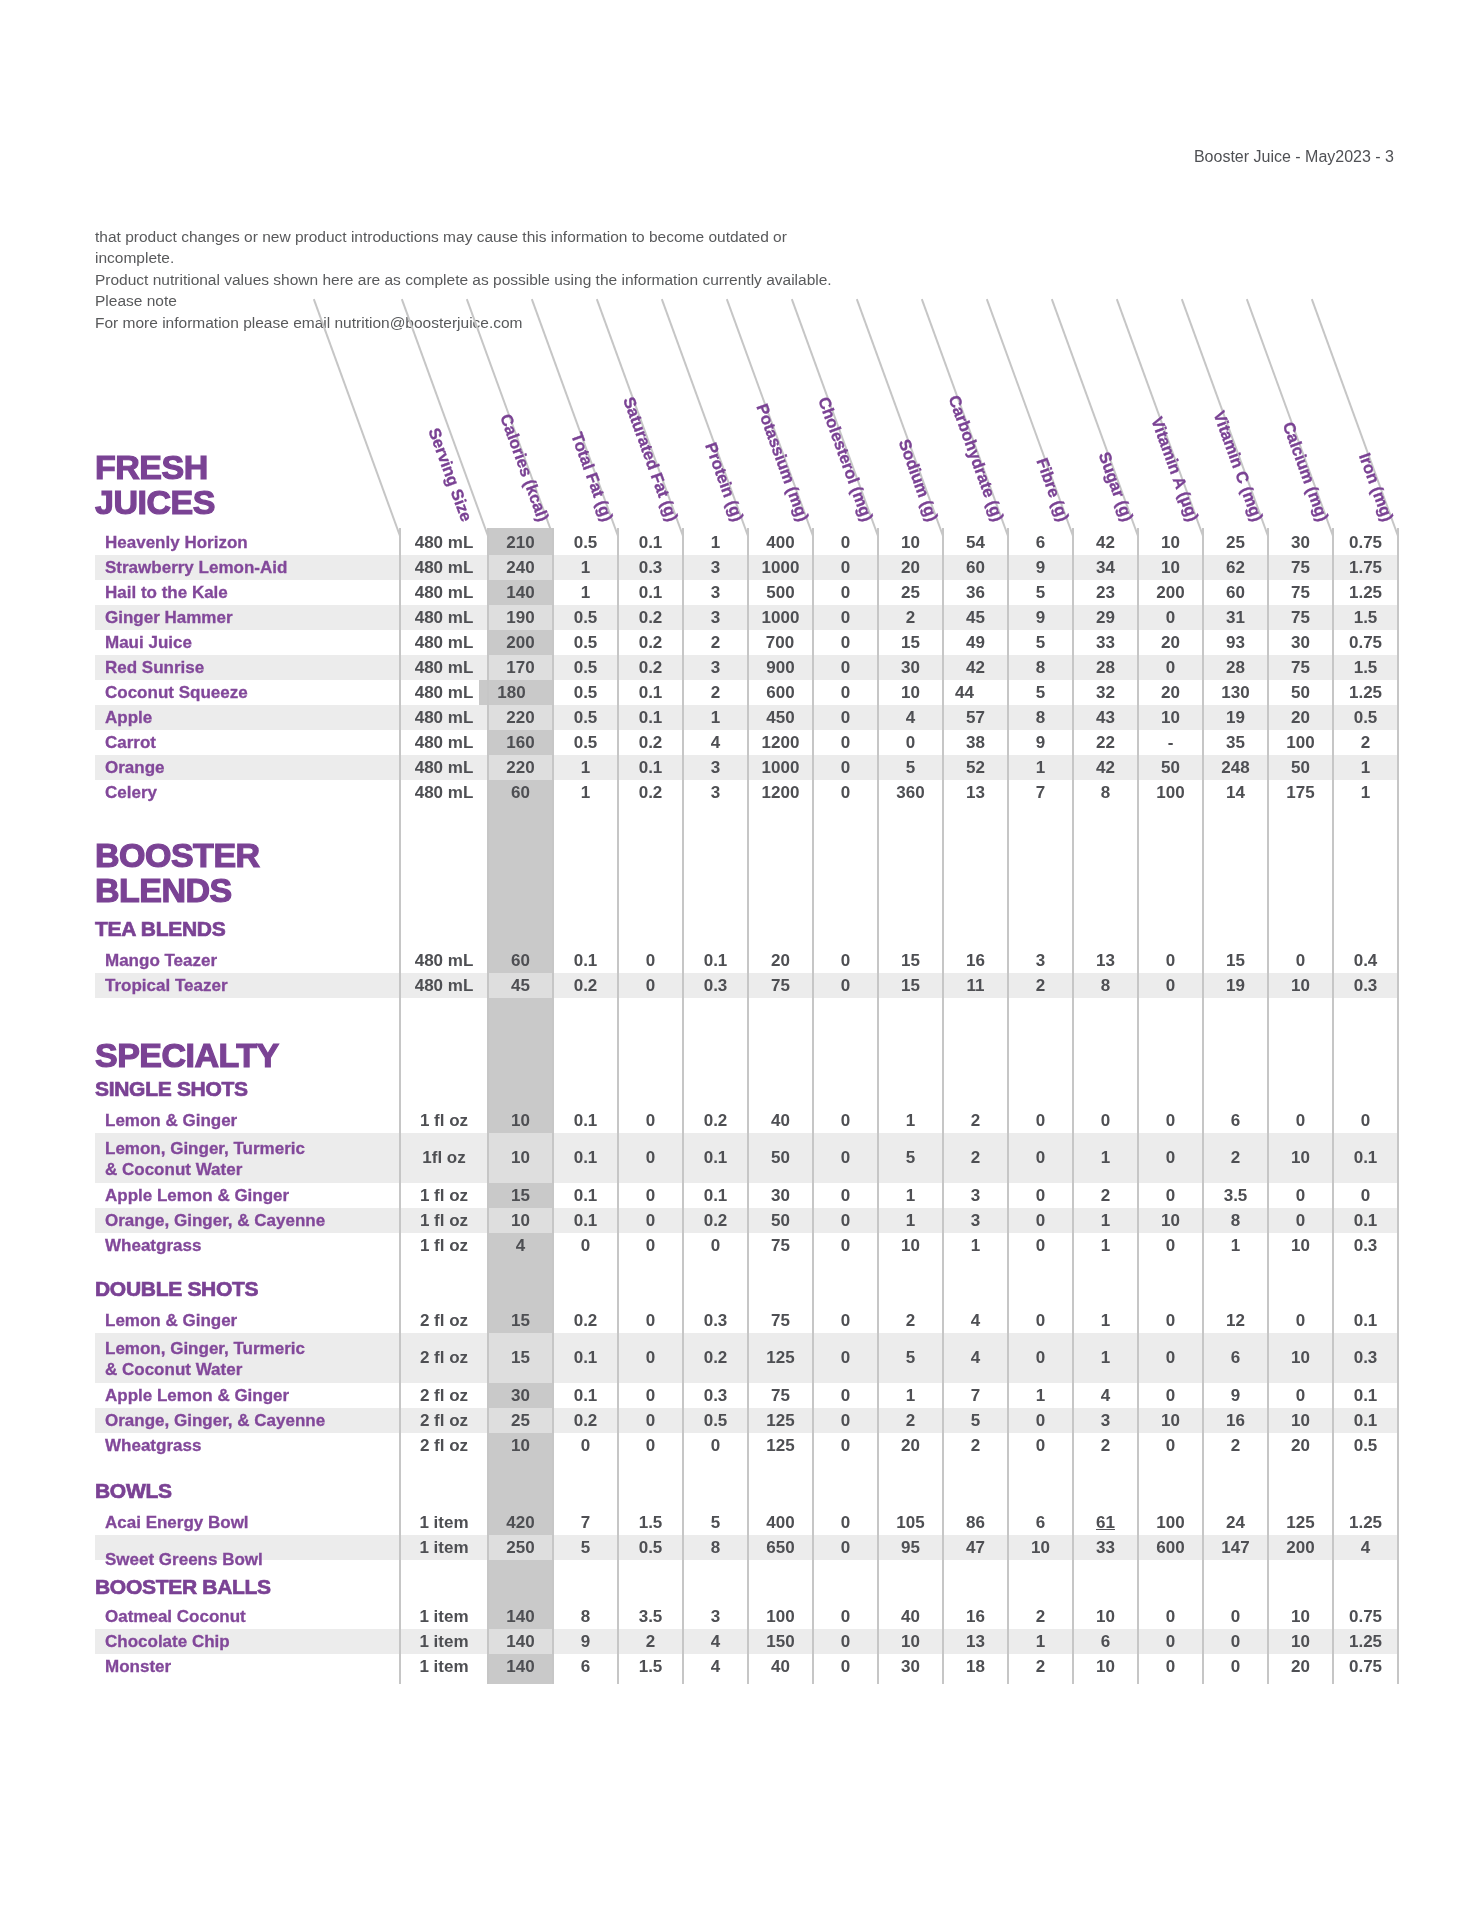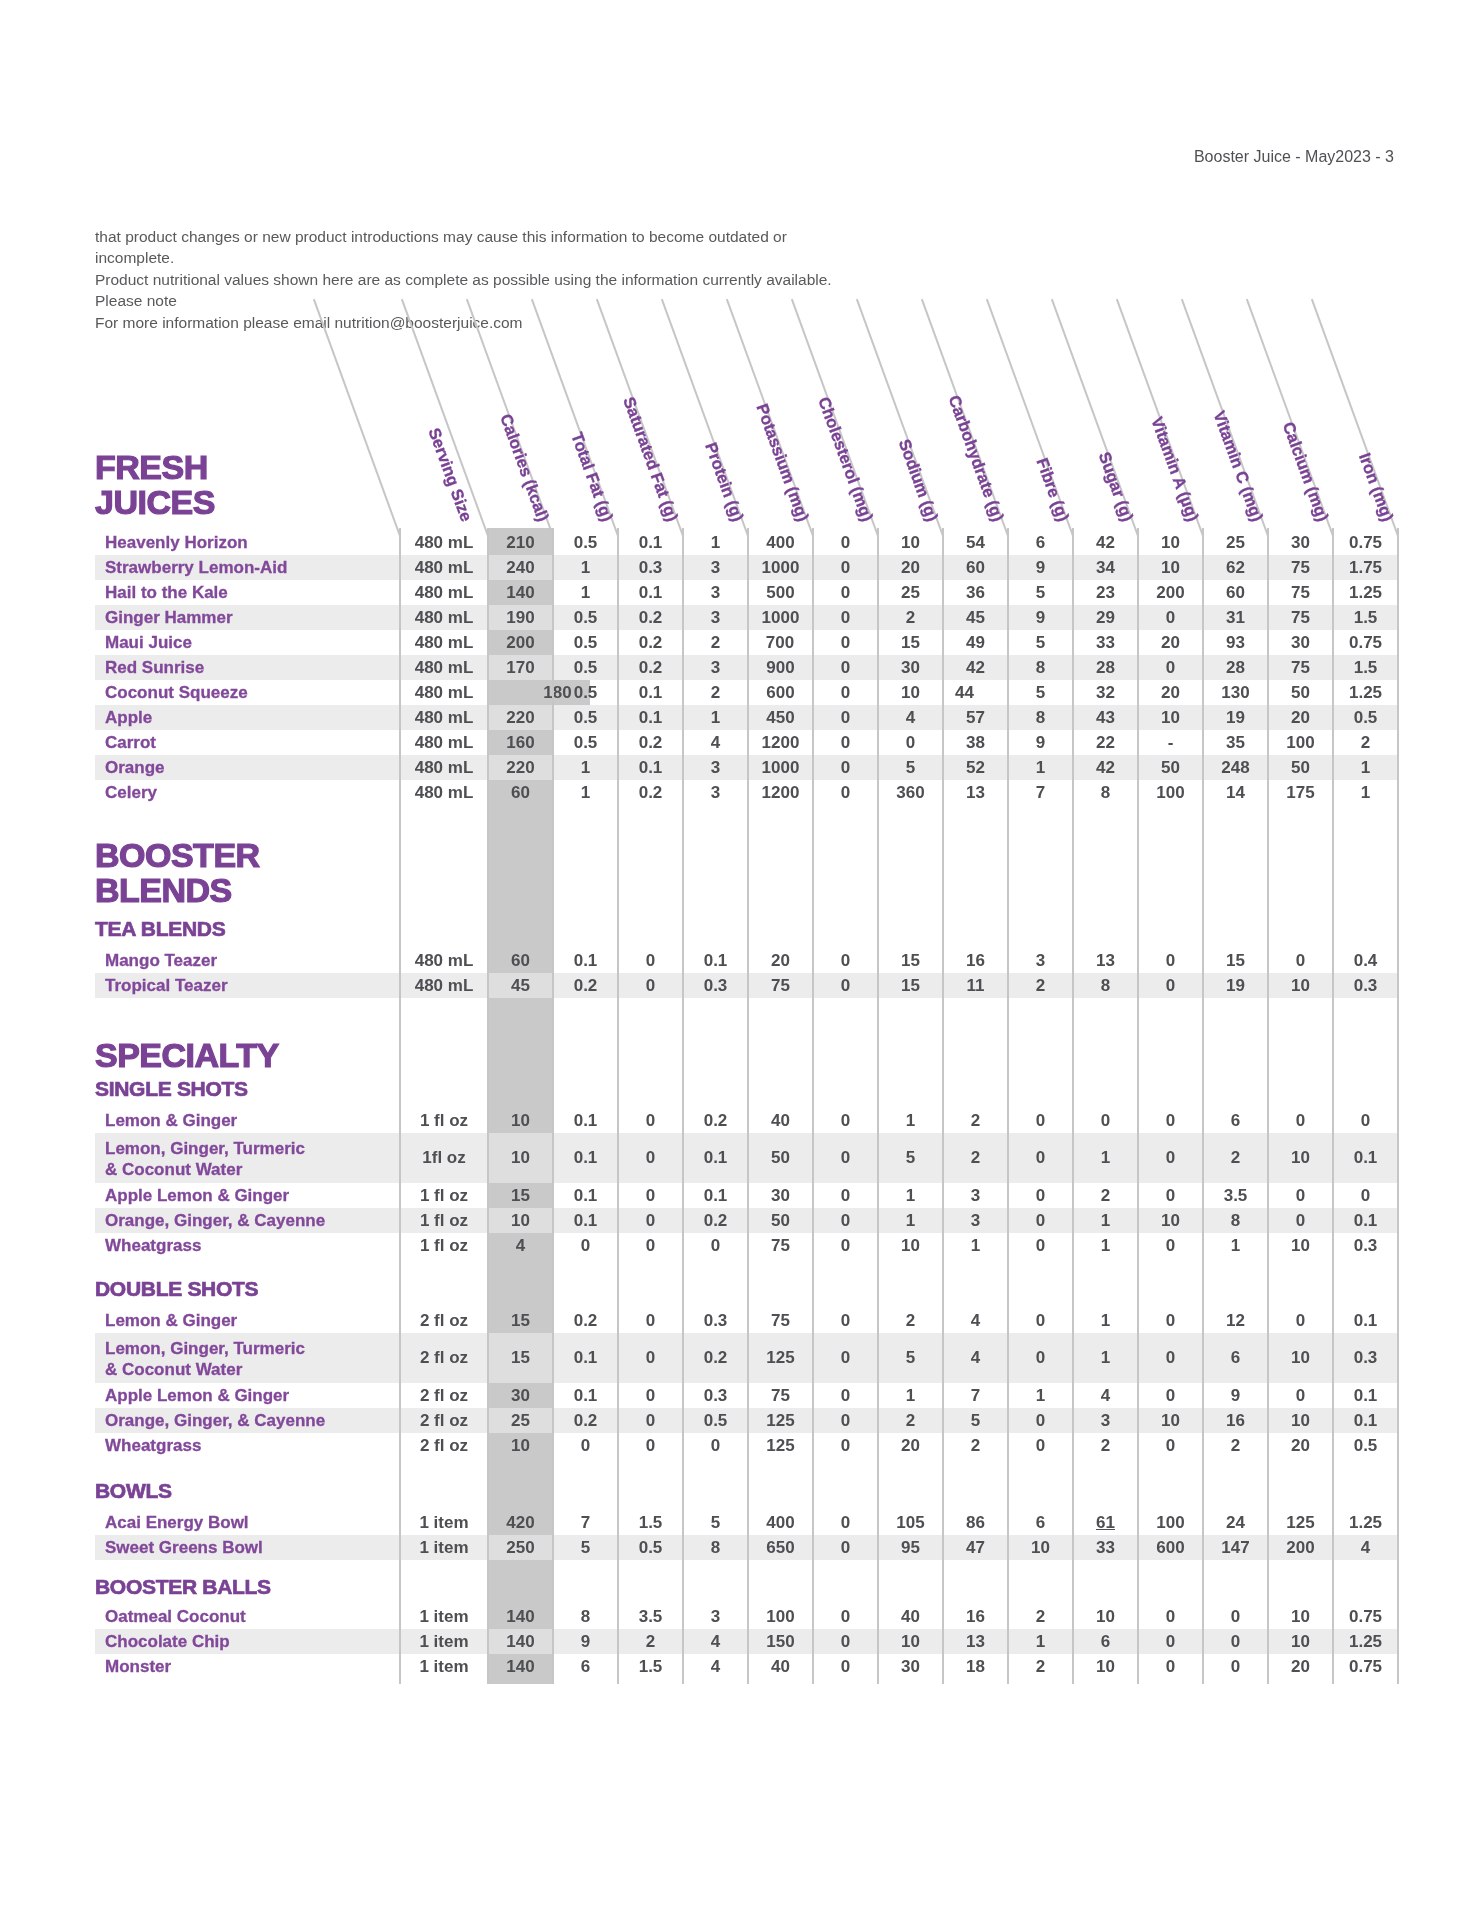--- a/index.html
+++ b/index.html
@@ -209,21 +209,21 @@
         <div class="cell" style="left: 913px; width: 65px; line-height: 25px;">8</div>
         <div class="cell" style="left: 978px; width: 65px; line-height: 25px;">28</div>
         <div class="cell" style="left: 1043px; width: 65px; line-height: 25px;">0</div>
         <div class="cell" style="left: 1108px; width: 65px; line-height: 25px;">28</div>
         <div class="cell" style="left: 1173px; width: 65px; line-height: 25px;">75</div>
         <div class="cell" style="left: 1238px; width: 65px; line-height: 25px;">1.5</div>
       </div>
       <div class="t-row" style="left: 95px; top: 680px; width: 1303px; height: 25px;">
         <div class="row-name" style="line-height: 25px; padding-top: 0px;">Coconut Squeeze</div>
         <div class="cell" style="left: 305px; width: 88px; line-height: 25px;">480 mL</div>
-        <div class="cell cal-cell" style="left: 393px; width: 65px; line-height: 25px; padding-left: 37px;">180</div>
+        <div class="cell cal-cell" style="left: 384px; width: 65px; line-height: 25px;">180</div>
         <div class="cell" style="left: 458px; width: 65px; line-height: 25px;">0.5</div>
         <div class="cell" style="left: 523px; width: 65px; line-height: 25px;">0.1</div>
         <div class="cell" style="left: 588px; width: 65px; line-height: 25px;">2</div>
         <div class="cell" style="left: 653px; width: 65px; line-height: 25px;">600</div>
         <div class="cell" style="left: 718px; width: 65px; line-height: 25px;">0</div>
         <div class="cell" style="left: 783px; width: 65px; line-height: 25px;">10</div>
         <div class="cell" style="left: 848px; width: 43px; line-height: 25px;">44</div>
         <div class="cell" style="left: 913px; width: 65px; line-height: 25px;">5</div>
         <div class="cell" style="left: 978px; width: 65px; line-height: 25px;">32</div>
         <div class="cell" style="left: 1043px; width: 65px; line-height: 25px;">20</div>
@@ -538,21 +538,21 @@
         <div class="cell" style="left: 783px; width: 65px; line-height: 25px;">105</div>
         <div class="cell" style="left: 848px; width: 65px; line-height: 25px;">86</div>
         <div class="cell" style="left: 913px; width: 65px; line-height: 25px;">6</div>
         <div class="cell" style="left: 978px; width: 65px; line-height: 25px; text-decoration: underline;">61</div>
         <div class="cell" style="left: 1043px; width: 65px; line-height: 25px;">100</div>
         <div class="cell" style="left: 1108px; width: 65px; line-height: 25px;">24</div>
         <div class="cell" style="left: 1173px; width: 65px; line-height: 25px;">125</div>
         <div class="cell" style="left: 1238px; width: 65px; line-height: 25px;">1.25</div>
       </div>
       <div class="t-row striped" style="left: 95px; top: 1535px; width: 1303px; height: 25px;">
-        <div class="row-name" style="line-height: 25px; padding-top: 0px; text-align: right;">Sweet Greens Bowl</div>
+        <div class="row-name" style="line-height: 25px; padding-top: 12px; text-align: right;">Sweet Greens Bowl</div>
         <div class="cell" style="left: 305px; width: 88px; line-height: 25px;">1 item</div>
         <div class="cell cal-cell" style="left: 393px; width: 65px; line-height: 25px;">250</div>
         <div class="cell" style="left: 458px; width: 65px; line-height: 25px;">5</div>
         <div class="cell" style="left: 523px; width: 65px; line-height: 25px;">0.5</div>
         <div class="cell" style="left: 588px; width: 65px; line-height: 25px;">8</div>
         <div class="cell" style="left: 653px; width: 65px; line-height: 25px;">650</div>
         <div class="cell" style="left: 718px; width: 65px; line-height: 25px;">0</div>
         <div class="cell" style="left: 783px; width: 65px; line-height: 25px;">95</div>
         <div class="cell" style="left: 848px; width: 65px; line-height: 25px;">47</div>
         <div class="cell" style="left: 913px; width: 65px; line-height: 25px;">10</div>

